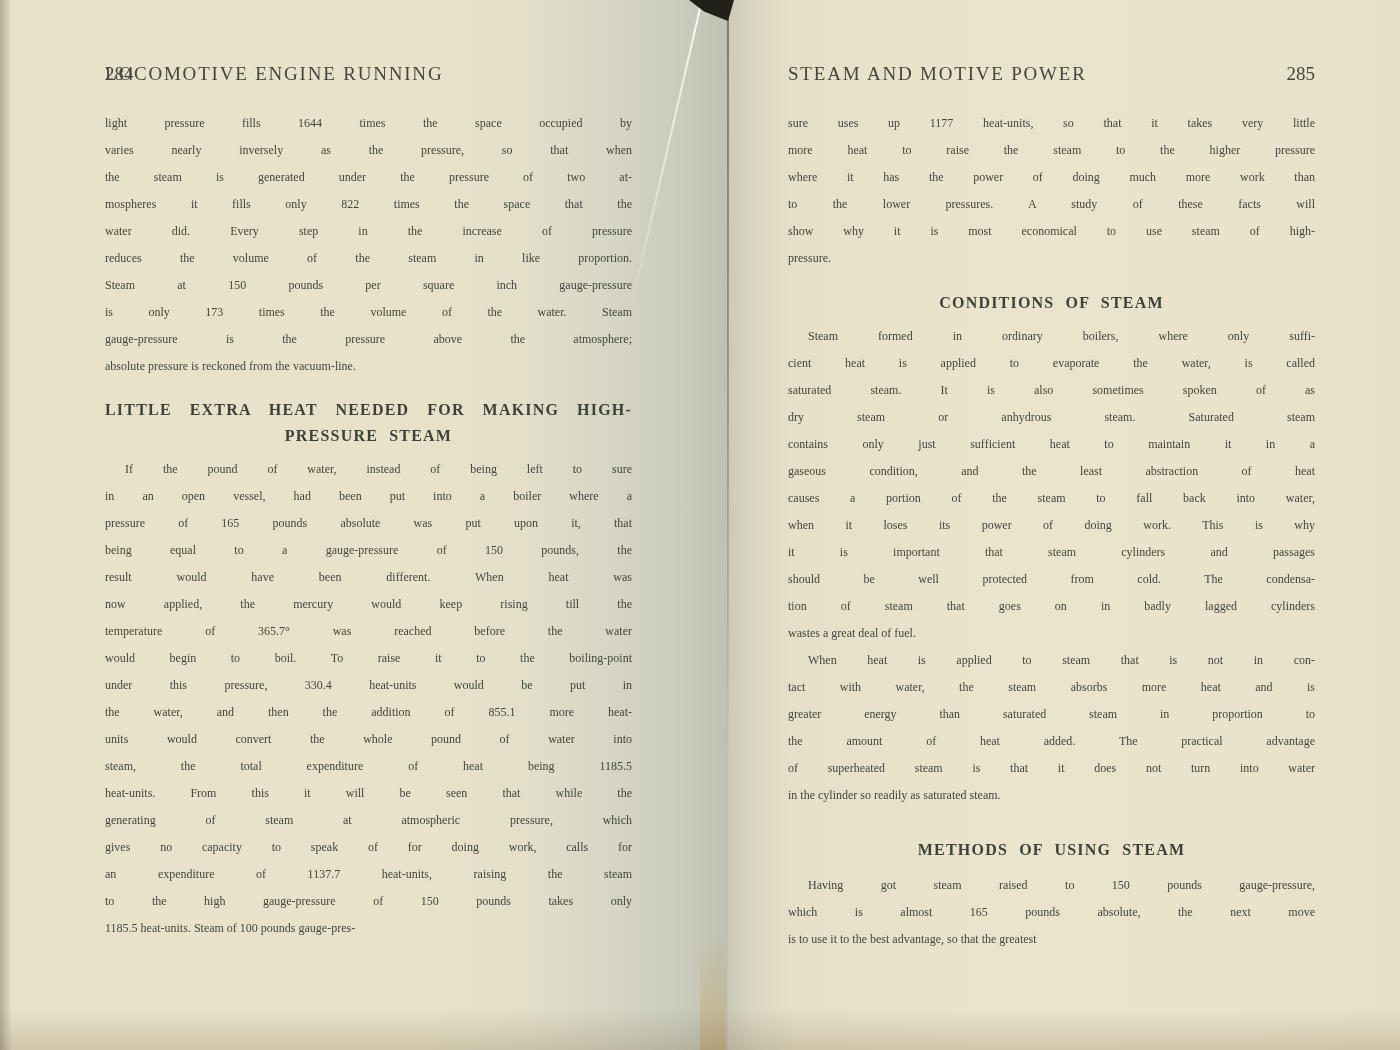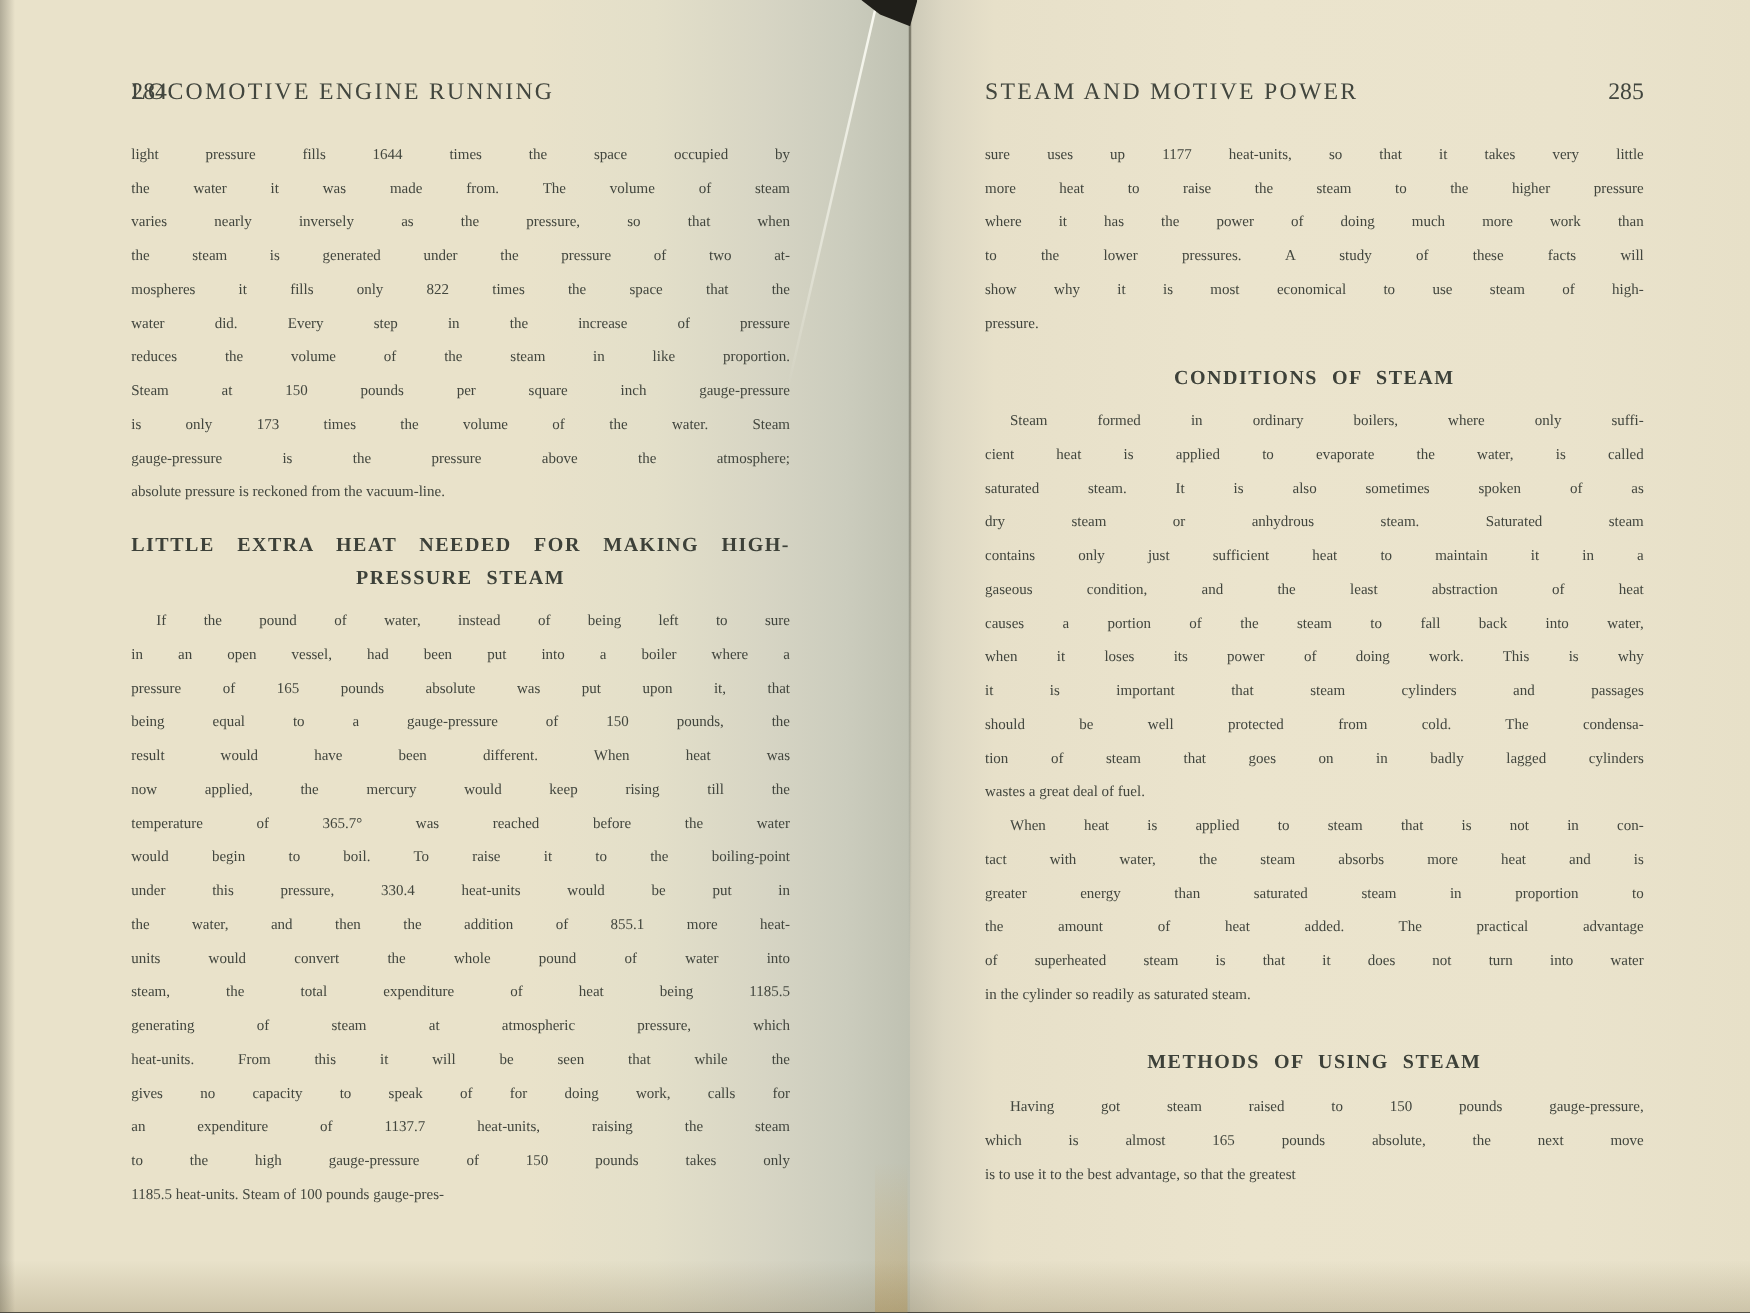--- a/index.html
+++ b/index.html
@@ -153,21 +153,20 @@
   <div class="spine-notch"></div>
 
   <div class="text-col col-left">
     <div class="running-head">
       <span class="page-num page-num-left">284</span>
       <div class="running-title">LOCOMOTIVE ENGINE RUNNING</div>
     </div>
 
     <div class="para lp-para1">
         <div class="tline tfirst">light pressure fills 1644 times the space occupied by</div>
-        <div class="tline">the water it was made from. The volume of steam</div>
         <div class="tline">varies nearly inversely as the pressure, so that when</div>
         <div class="tline">the steam is generated under the pressure of two at-</div>
         <div class="tline">mospheres it fills only 822 times the space that the</div>
         <div class="tline">water did. Every step in the increase of pressure</div>
         <div class="tline">reduces the volume of the steam in like proportion.</div>
         <div class="tline">Steam at 150 pounds per square inch gauge-pressure</div>
         <div class="tline">is only 173 times the volume of the water. Steam</div>
         <div class="tline">gauge-pressure is the pressure above the atmosphere;</div>
         <div class="tline tlast">absolute pressure is reckoned from the vacuum-line.</div>
       </div>
@@ -183,22 +182,22 @@
         <div class="tline">pressure of 165 pounds absolute was put upon it, that</div>
         <div class="tline">being equal to a gauge-pressure of 150 pounds, the</div>
         <div class="tline">result would have been different. When heat was</div>
         <div class="tline">now applied, the mercury would keep rising till the</div>
         <div class="tline">temperature of 365.7° was reached before the water</div>
         <div class="tline">would begin to boil. To raise it to the boiling-point</div>
         <div class="tline">under this pressure, 330.4 heat-units would be put in</div>
         <div class="tline">the water, and then the addition of 855.1 more heat-</div>
         <div class="tline">units would convert the whole pound of water into</div>
         <div class="tline">steam, the total expenditure of heat being 1185.5</div>
+        <div class="tline">heat-units. From this it will be seen that while the</div>
         <div class="tline">generating of steam at atmospheric pressure, which</div>
-        <div class="tline">heat-units. From this it will be seen that while the</div>
         <div class="tline">gives no capacity to speak of for doing work, calls for</div>
         <div class="tline">an expenditure of 1137.7 heat-units, raising the steam</div>
         <div class="tline">to the high gauge-pressure of 150 pounds takes only</div>
         <div class="tline tlast">1185.5 heat-units. Steam of 100 pounds gauge-pres-</div>
       </div>
   </div>
 
   <div class="text-col col-right">
     <div class="running-head">
       <div class="running-title">STEAM AND MOTIVE POWER</div>

